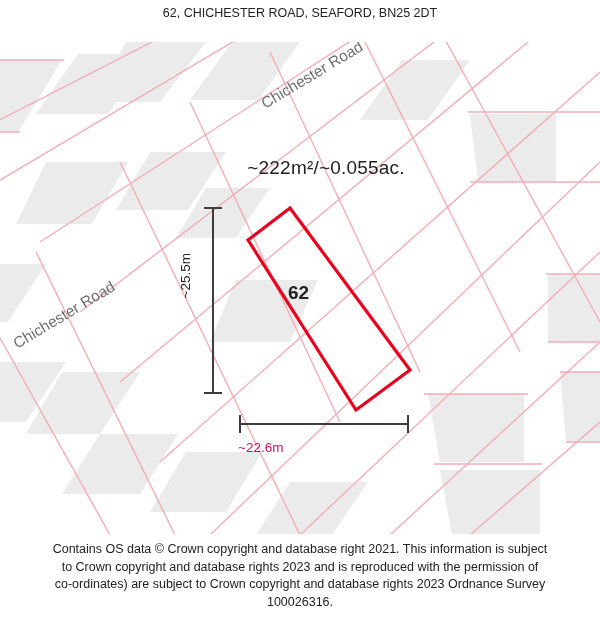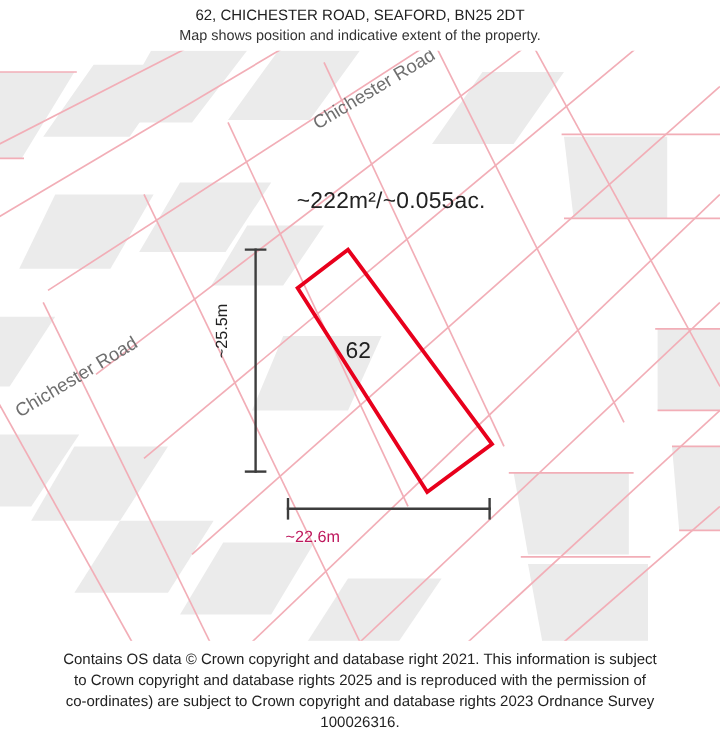--- a/index.html
+++ b/index.html
@@ -64,20 +64,21 @@
     color: #222222;
     letter-spacing: 0.2px;
     padding-left: 26px;
   }
   .plot-number {
     position: absolute;
     left: 288px;
     top: 240px;
     font-size: 19px;
     color: #222222;
+    font-weight: bold;
   }
   .dim-vertical {
     position: absolute;
     left: 174px;
     top: 238px;
     width: 22px;
     font-size: 13.5px;
     color: #222222;
     transform: rotate(-90deg);
     transform-origin: center center;
@@ -136,21 +137,20 @@
     background: #ffffff;
   }
 </style>
 </head>
 <body>
 
 <div class="page">
 
   <div class="header">
     <div class="title">62, CHICHESTER ROAD, SEAFORD, BN25 2DT</div>
-    <div class="subtitle">Map shows position and indicative extent of the property.</div>
   </div>
 
   <div class="map">
     <svg width="600" height="493" viewBox="0 0 600 493" xmlns="http://www.w3.org/2000/svg">
 
       <g fill="#ebebeb" stroke="none">
         <polygon points="0,18 62,18 18,90 0,90"></polygon>
         <polygon points="78,12 150,12 108,72 36,72"></polygon>
         <polygon points="126,0 206,0 160,60 92,60"></polygon>
         <polygon points="232,0 300,0 258,58 190,58"></polygon>
@@ -222,18 +222,18 @@
     <div class="dim-vertical">~25.5m</div>
     <div class="dim-horizontal">~22.6m</div>
     <div class="road-label road-a">Chichester Road</div>
     <div class="road-label road-b">Chichester Road</div>
   </div>
 
   <div class="divider"></div>
 
   <div class="footer">
     <div class="line">Contains OS data © Crown copyright and database right 2021. This information is subject</div>
-    <div class="line">to Crown copyright and database rights 2025 and is reproduced with the permission of</div>
+    <div class="line">to Crown copyright and database rights 2023 and is reproduced with the permission of</div>
     <div class="line">co-ordinates) are subject to Crown copyright and database rights 2023 Ordnance Survey</div>
     <div class="line">100026316.</div>
   </div>
 
 </div>
 
 </body></html>

